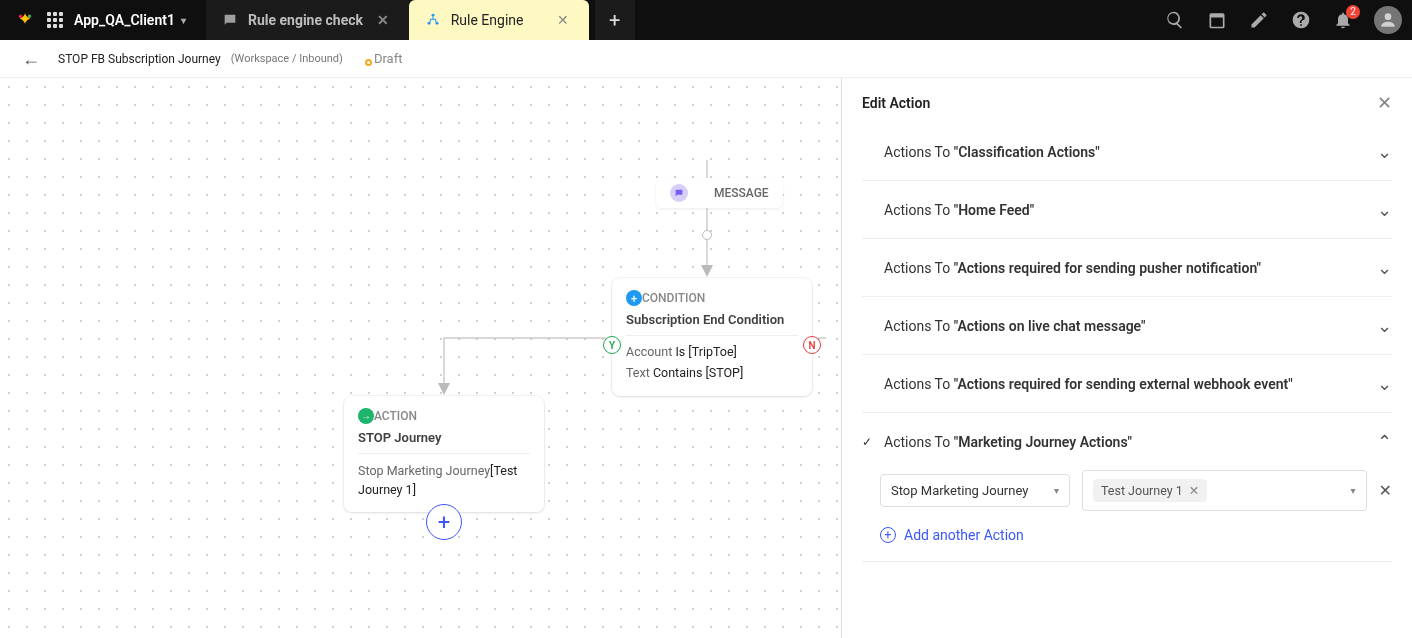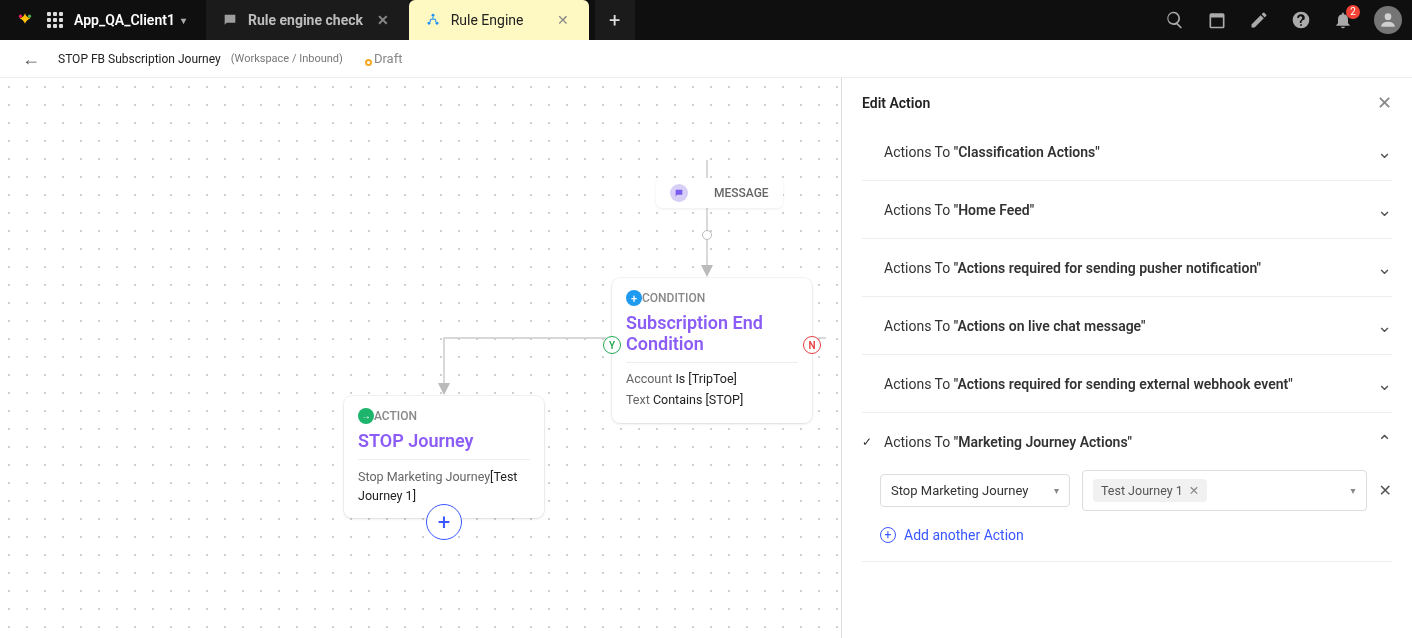--- a/index.html
+++ b/index.html
@@ -159,21 +159,21 @@
   .msg-node .micon {
     width:18px; height:18px; border-radius:50%;
     background:#d8cff7; display:flex; align-items:center; justify-content:center;
   }
   .msg-node .micon svg { width:10px; height:10px; fill:#7b5cf0; }
 
   .cond-node { left:612px; top:200px; width:200px; padding:12px 14px 10px; }
   .cond-node .hdr, .act-node .hdr { display:flex; align-items:center; margin-bottom:6px; color:#888; font-size:12px; font-weight:500; }
   .cond-node .hdr .cicon { width:16px; height:16px; border-radius:50%; background:#1e9af1; display:flex; align-items:center; justify-content:center; }
   .cond-node .hdr .cicon::after { content:"+"; color:#fff; font-size:11px; line-height:1; }
-  .cond-node .name, .act-node .name { font-weight:600; color:#8b5cf6; font-size:18px; margin-bottom:8px; }
+  .cond-node .name, .act-node .name { font-weight:600; color:#404040; font-size:13px; margin-bottom:8px; }
   .cond-node .divider, .act-node .divider { height:1px; background:#eee; margin:6px 0 8px; }
   .cond-row { font-size:12.5px; margin:6px 0; color:#666; }
   .cond-row .v { color:#222; }
   .yn {
     position:absolute; width:18px; height:18px; border-radius:50%;
     background:#fff; font-size:10px; font-weight:600;
     display:flex; align-items:center; justify-content:center;
     top: 58px;
   }
   .yn.y { left:-9px; color:#22a84f; border:1.5px solid #22a84f; }

